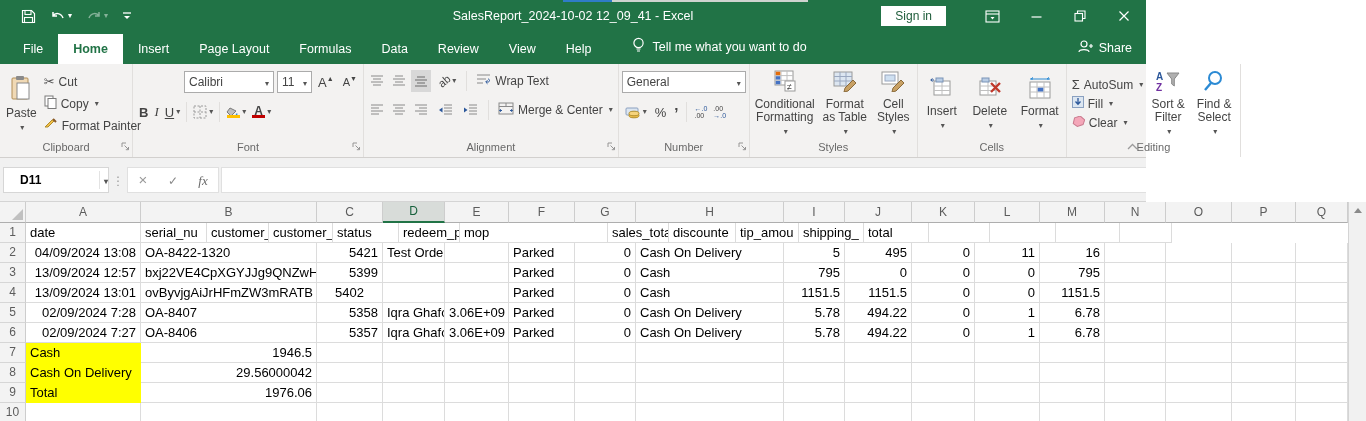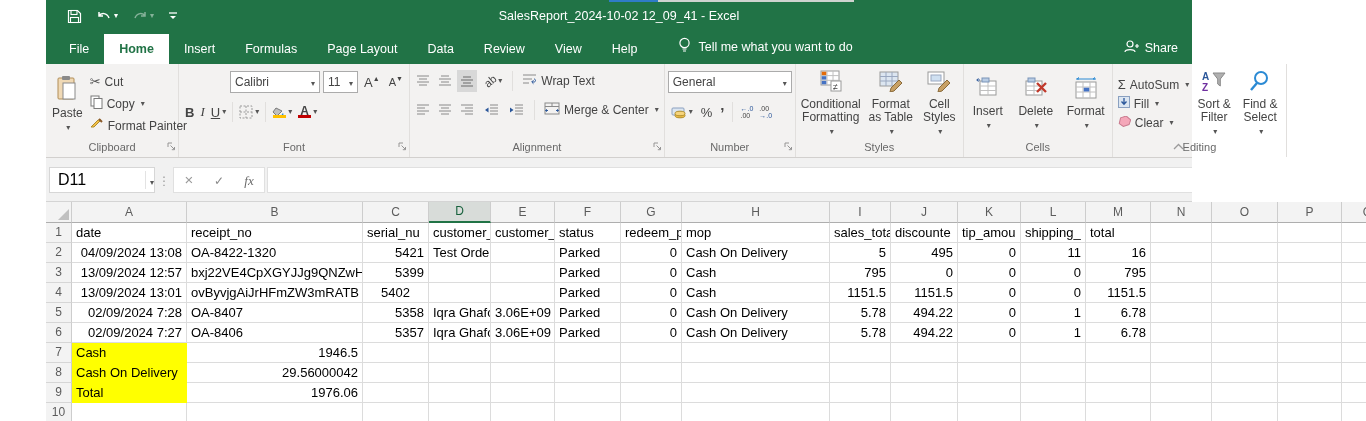--- a/index.html
+++ b/index.html
@@ -1,18 +1,18 @@
 <!DOCTYPE html>
 <html><head>
 <meta charset="utf-8">
 <style>
   * { margin:0; padding:0; box-sizing:border-box; }
   html,body { width:1366px; height:421px; overflow:hidden; background:#fff;
     font-family:"Liberation Sans", sans-serif; -webkit-font-smoothing:antialiased; }
-  .app { position:relative; width:1146px; height:421px;margin-left:46px; }
+  .app { position:relative; width:1146px; height:421px; }
 
   
   .titlebar { height:32px; background:#217346; display:flex; align-items:center; position:relative; color:#fff; }
   .qat { display:flex; align-items:center; gap:4px; padding-left:16px; height:100%; }
   .qat-btn { display:flex; align-items:center; height:100%; padding:0 5px; cursor:pointer; }
   .qat-btn svg { display:block; }
   .dim { opacity:.45; }
   .caret::after { content:"▾"; font-size:8px; line-height:8px; color:#fff; margin-left:2px; }
   .caret-dark::after { content:"▾"; font-size:8px; line-height:8px; color:#555; margin-left:2px; }
   .tb-title { position:absolute; left:0; right:0; text-align:center; font-size:12.5px; color:#fff; pointer-events:none; }
@@ -61,21 +61,21 @@
   .twoline { line-height:13px; }
   .redbar { display:inline-block; width:13px; height:3px; background:#c00000; margin-top:-2px; }
   .goldbar { display:inline-block; width:13px; height:3px; background:#ffc000; margin-top:-2px; }
   .stackcol { display:flex; flex-direction:column; justify-content:flex-start; }
   .alignicons { display:flex; gap:2px; }
   .abrot { font-size:11px; transform:rotate(-40deg); display:inline-block; color:#444; }
   .collapse { position:absolute; right:8px; bottom:4px; cursor:pointer; opacity:.7; }
 
   
   .fbar { height:44px; background:#f1f1f1; border-bottom:1px solid #d4d4d4; display:flex; align-items:center; padding:0 0 0 3px; }
-  .namebox { width:106px; height:26px; background:#fff; border:1px solid #d6d6d6; display:flex; align-items:center; font-size:16px; padding-left:8px; }
+  .namebox { width:106px; height:26px; background:#fff; border:1px solid #d6d6d6; display:flex; align-items:center; font-size:12px; padding-left:16px;font-weight:bold; }
   .namebox .nv { flex:1; }
   .nb-sep { width:1px; height:18px; background:#e3e3e3; margin-right:2px; }
   .fb-handle { width:18px; text-align:center; cursor:col-resize; }
   .fb-btns { background:#fff; border:1px solid #e0e0e0; height:26px; display:flex; align-items:center; margin-right:2px; }
   .fb-btn { width:30px; text-align:center; cursor:pointer; }
   .fb-input { flex:1; background:#fff; border:1px solid #e0e0e0; border-right:none; height:26px; font-size:12px; padding:0 6px; }
 
   
   .grid { position:relative; width:1366px; height:219px; background:#fff; overflow:hidden; }
   .gridinner { position:absolute; left:0; top:0; width:1348px; }
@@ -119,29 +119,55 @@
       <div class="qat-btn">
         <svg width="10" height="10" viewBox="0 0 10 10">
             <path d="M1 2 h8" stroke="#fff" stroke-width="1.3"></path>
             <path d="M2 5 l3 3 l3 -3 z" fill="#fff"></path>
           </svg>
       </div>
     </div>
     <div class="artifact" style="left:563px;width:49px;background:#2f7cc8;"></div>
     <div class="artifact" style="left:612px;width:196px;background:#cfd3cf;"></div>
     <div class="tb-title">SalesReport_2024-10-02 12_09_41  -  Excel</div>
+    <div class="tb-right">
+      <div class="signin">Sign in</div>
+      <div class="winbtn">
+        <svg width="15" height="13" viewBox="0 0 15 13">
+            <rect x="1" y="1" width="13" height="11" fill="none" stroke="#fff" stroke-width="1.1"></rect>
+            <path d="M1 4 h13" stroke="#fff" stroke-width="1.1"></path>
+            <path d="M5.5 7 l2 2.4 l2 -2.4 z" fill="#fff"></path>
+          </svg>
+      </div>
+      <div class="winbtn">
+        <svg width="11" height="11" viewBox="0 0 11 11">
+            <path d="M0.5 6 h10" stroke="#fff" stroke-width="1.2"></path>
+          </svg>
+      </div>
+      <div class="winbtn">
+        <svg width="12" height="12" viewBox="0 0 12 12">
+            <rect x="1" y="3.5" width="7.5" height="7.5" fill="none" stroke="#fff" stroke-width="1.1"></rect>
+            <path d="M3.5 3.5 v-2.5 h7.5 v7.5 h-2.5" fill="none" stroke="#fff" stroke-width="1.1"></path>
+          </svg>
+      </div>
+      <div class="winbtn">
+        <svg width="12" height="12" viewBox="0 0 12 12">
+            <path d="M1.5 1.5 L10.5 10.5 M10.5 1.5 L1.5 10.5" stroke="#fff" stroke-width="1.2"></path>
+          </svg>
+      </div>
+    </div>
   </div>
 
   <div class="tabrow">
     <div class="tabs" id="tabs">
         <div class="tab">File</div>
         <div class="tab active">Home</div>
         <div class="tab">Insert</div>
+        <div class="tab">Page Layout</div>
         <div class="tab">Formulas</div>
-        <div class="tab">Page Layout</div>
         <div class="tab">Data</div>
         <div class="tab">Review</div>
         <div class="tab">View</div>
         <div class="tab">Help</div>
       </div>
     <div class="tellme">
       <span><svg width="13" height="16" viewBox="0 0 13 16">
             <circle cx="6.5" cy="6" r="4.6" fill="none" stroke="#fff" stroke-width="1.2"></circle>
             <path d="M4.5 12 h4 M5 14 h3" stroke="#fff" stroke-width="1.2"></path>
           </svg></span>
@@ -513,21 +539,20 @@
           <div class="gcol" style="width: 65px;">L</div>
           <div class="gcol" style="width: 65px;">M</div>
           <div class="gcol" style="width: 61px;">N</div>
           <div class="gcol" style="width: 66px;">O</div>
           <div class="gcol" style="width: 64px;">P</div>
           <div class="gcol" style="width: 52px;">Q</div>
         </div>
         <div class="grow">
           <div class="rnum">1</div>
           <div class="gcell" style="width: 115px;">date</div>
-          <div class="gcell" style="width: 176px;">receipt_no</div>
           <div class="gcell" style="width: 66px;">serial_nu</div>
           <div class="gcell" style="width: 62px;">customer_</div>
           <div class="gcell" style="width: 64px;">customer_</div>
           <div class="gcell" style="width: 66px;">status</div>
           <div class="gcell" style="width: 61px;">redeem_p</div>
           <div class="gcell" style="width: 148px;">mop</div>
           <div class="gcell" style="width: 61px;">sales_tota</div>
           <div class="gcell" style="width: 67px;">discounte</div>
           <div class="gcell" style="width: 63px;">tip_amou</div>
           <div class="gcell" style="width: 65px;">shipping_</div>

